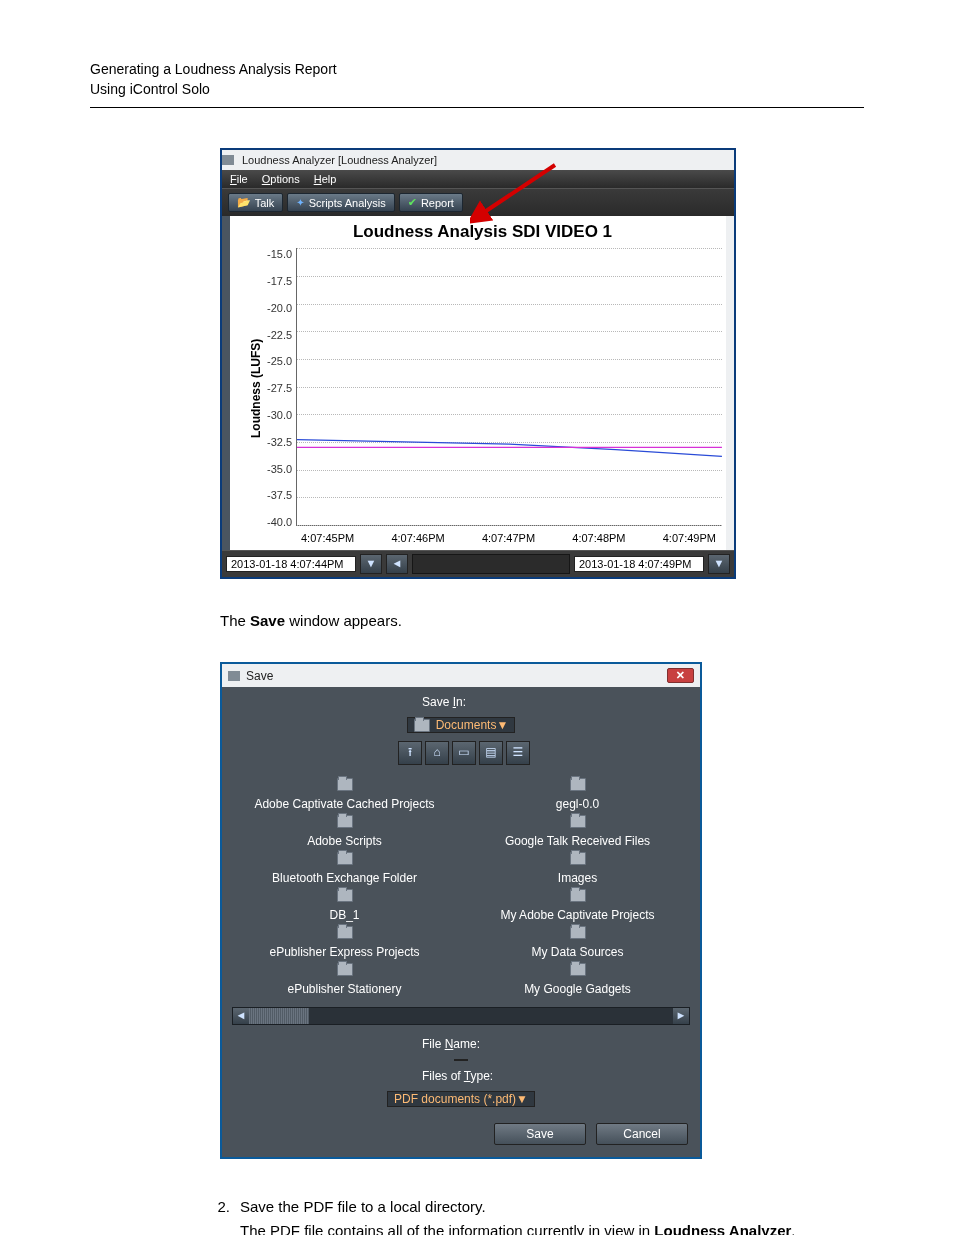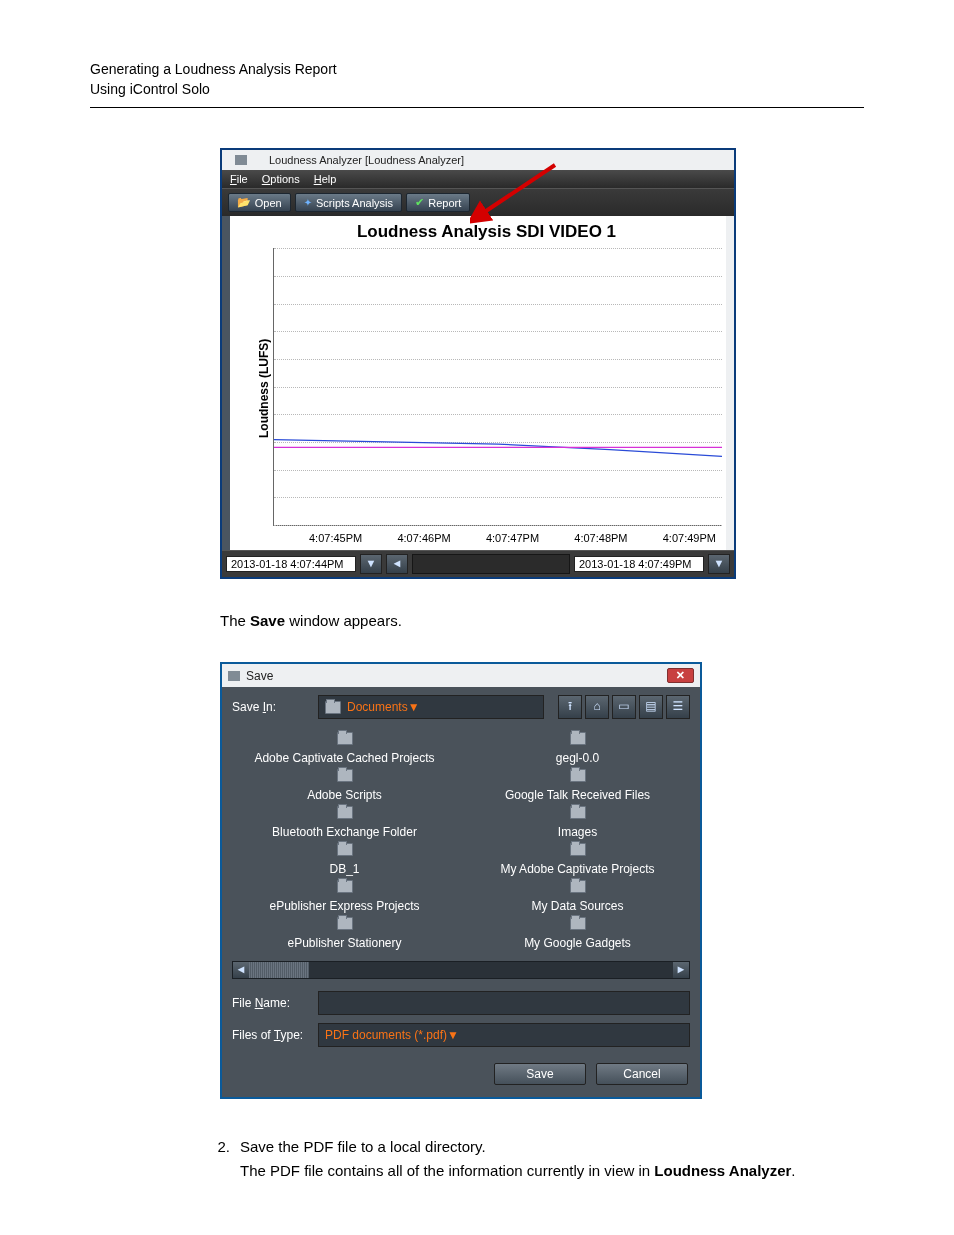--- a/index.html
+++ b/index.html
@@ -33,24 +33,24 @@
     border: 2px solid #0a3b7a;
     width: 512px;
     background: #eef0f2;
     margin-bottom: 30px;
     font-family: Tahoma, sans-serif;
   }
   
   .la-titlebar {
     display: flex;
     align-items: center;
-    gap: 22px;
+    gap: 8px;
     background: #eef0f2;
     font-size: 11px;
-    padding: 4px 13px;
+    padding: 4px 0;
     color: #222;
   }
   .icon-box {
     width: 12px;
     height: 10px;
     background: #808b95;
     display: inline-block;
   }
   .la-menubar {
     background: linear-gradient(#4a4a4a, #2a2a2a);
@@ -80,21 +80,21 @@
     gap: 4px;
   }
   .tb-icon-open { color:#ffcf53; }
   .tb-icon-star { color:#6fb3ff; font-size:10px; }
   .tb-icon-check { color:#5fe35f; }
   .la-chart-wrap {
     position: relative;
     background: #fff;
     border-left: 8px solid #4a5560;
     border-right: 8px solid #eef0f2;
-    padding: 4px 0 0 17px;
+    padding: 4px 0 0 9px;
   }
   .la-chart-title {
     text-align: center;
     font-weight: bold;
     font-size: 17px;
     padding: 2px 0 6px 0;
     color: #000;
   }
   .la-chart-area {
     position: relative;
@@ -202,32 +202,33 @@
     padding: 0 8px;
     font-size: 11px;
     border-radius: 2px;
   }
   .sv-row {
     display: flex;
     align-items: center;
     gap: 8px;
     padding: 8px 10px;
     font-size: 12px;
+    flex-direction: column;
   }
   .sv-label { width: 78px; }
   .sv-select {
     flex: 1;
     background: #303840;
     border: 1px solid #222;
     height: 22px;
     display: flex;
     align-items: center;
     justify-content: flex-start;
     padding: 0 6px;
-    color: #f97316;
+    color: #fdba74;
     font-size: 12px;
   }
   .sv-select-inner { display:flex; align-items:center; gap:6px; }
   .sv-toolbar {
     display: flex;
     gap: 3px;
     margin-left: 6px;
   }
   .sv-tool {
     width: 22px;
@@ -380,37 +381,50 @@
 
       <div class="la-menubar">
         <span><span class="mnemonic">F</span>ile</span>
         <span><span class="mnemonic">O</span>ptions</span>
         <span><span class="mnemonic">H</span>elp</span>
       </div>
 
       <div class="la-toolbar">
         <div class="tb-btn">
           <span class="tb-icon-open">📂</span>
-          <span>Open</span>
+          <span>Talk</span>
         </div>
         <div class="tb-btn">
           <span class="tb-icon-star">✦</span>
           <span>Scripts Analysis</span>
         </div>
         <div class="tb-btn">
           <span class="tb-icon-check">✔</span>
           <span>Report</span>
         </div>
       </div>
 
       <div class="la-chart-wrap">
         <div class="la-chart-title">Loudness Analysis SDI VIDEO 1</div>
 
         <div class="la-chart-area">
           <div class="la-ylabel">Loudness (LUFS)</div>
+          <div class="la-yticks" id="yticks">
+              <span>-15.0</span>
+              <span>-17.5</span>
+              <span>-20.0</span>
+              <span>-22.5</span>
+              <span>-25.0</span>
+              <span>-27.5</span>
+              <span>-30.0</span>
+              <span>-32.5</span>
+              <span>-35.0</span>
+              <span>-37.5</span>
+              <span>-40.0</span>
+            </div>
           <div class="la-plot" id="plot">
               <div class="la-grid-row" style="top: 0%;"></div>
               <div class="la-grid-row" style="top: 10%;"></div>
               <div class="la-grid-row" style="top: 20%;"></div>
               <div class="la-grid-row" style="top: 30%;"></div>
               <div class="la-grid-row" style="top: 40%;"></div>
               <div class="la-grid-row" style="top: 50%;"></div>
               <div class="la-grid-row" style="top: 60%;"></div>
               <div class="la-grid-row" style="top: 70%;"></div>
               <div class="la-grid-row" style="top: 80%;"></div>

